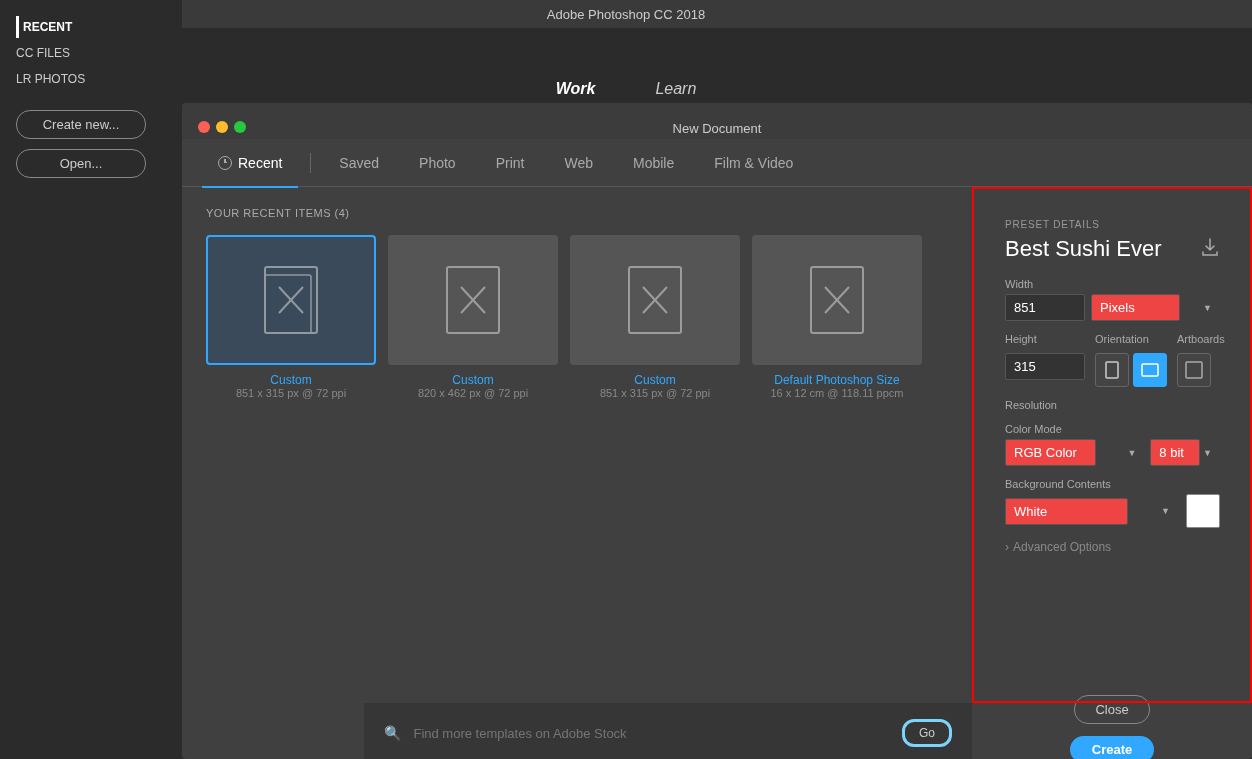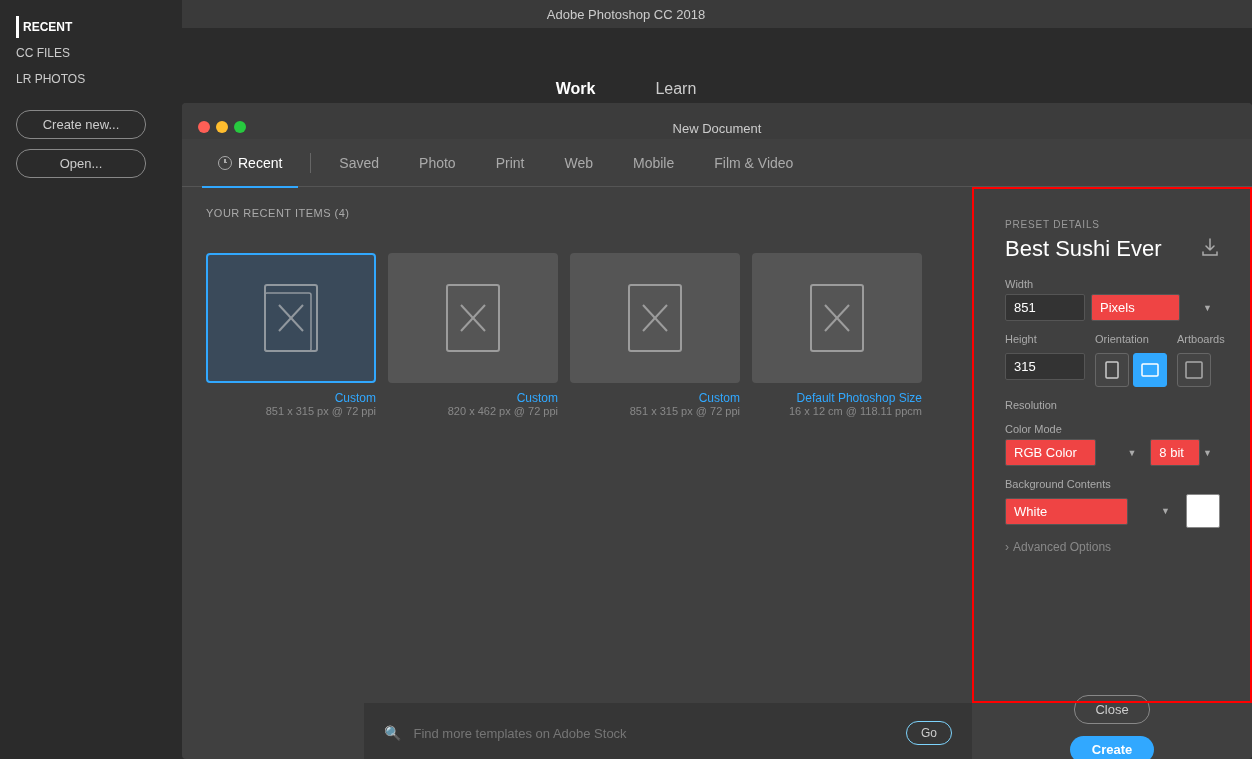--- a/index.html
+++ b/index.html
@@ -69,20 +69,21 @@
       height: 100%;
       padding-bottom: 12px;
     }
     .app-nav-item {
       color: #ccc;
       font-size: 16px;
       font-weight: 400;
       cursor: pointer;
       padding-bottom: 6px;
       position: relative;
+      font-style: italic;
     }
     .app-nav-item.active {
       color: #fff;
       font-weight: 600;
     }
     .app-nav-item.active::after {
       content: '';
       position: absolute;
       bottom: -2px;
       left: 0;
@@ -233,22 +234,21 @@
     .recent-grid {
       display: flex;
       gap: 12px;
       flex-wrap: wrap;
     }
     .template-card {
       width: 170px;
       cursor: pointer;
       display: flex;
       flex-direction: column;
-      align-items: flex-end;
-      margin-top: 18px;
+      align-items: center;
     }
     .template-thumb {
       width: 170px;
       height: 130px;
       background: #555;
       border-radius: 4px;
       display: flex;
       align-items: center;
       justify-content: center;
       position: relative;
@@ -292,21 +292,21 @@
       color: #888;
       font-size: 13px;
       outline: none;
     }
     .search-icon {
       color: #888;
       font-size: 14px;
     }
     .go-btn {
       background: transparent;
-      border: 1px solid #7dd3fc;
+      border: 3px solid #7dd3fc;
       border-radius: 12px;
       color: #ccc;
       font-size: 12px;
       padding: 4px 14px;
       cursor: pointer;
     }
 
     
     .dialog-footer {
       position: absolute;

